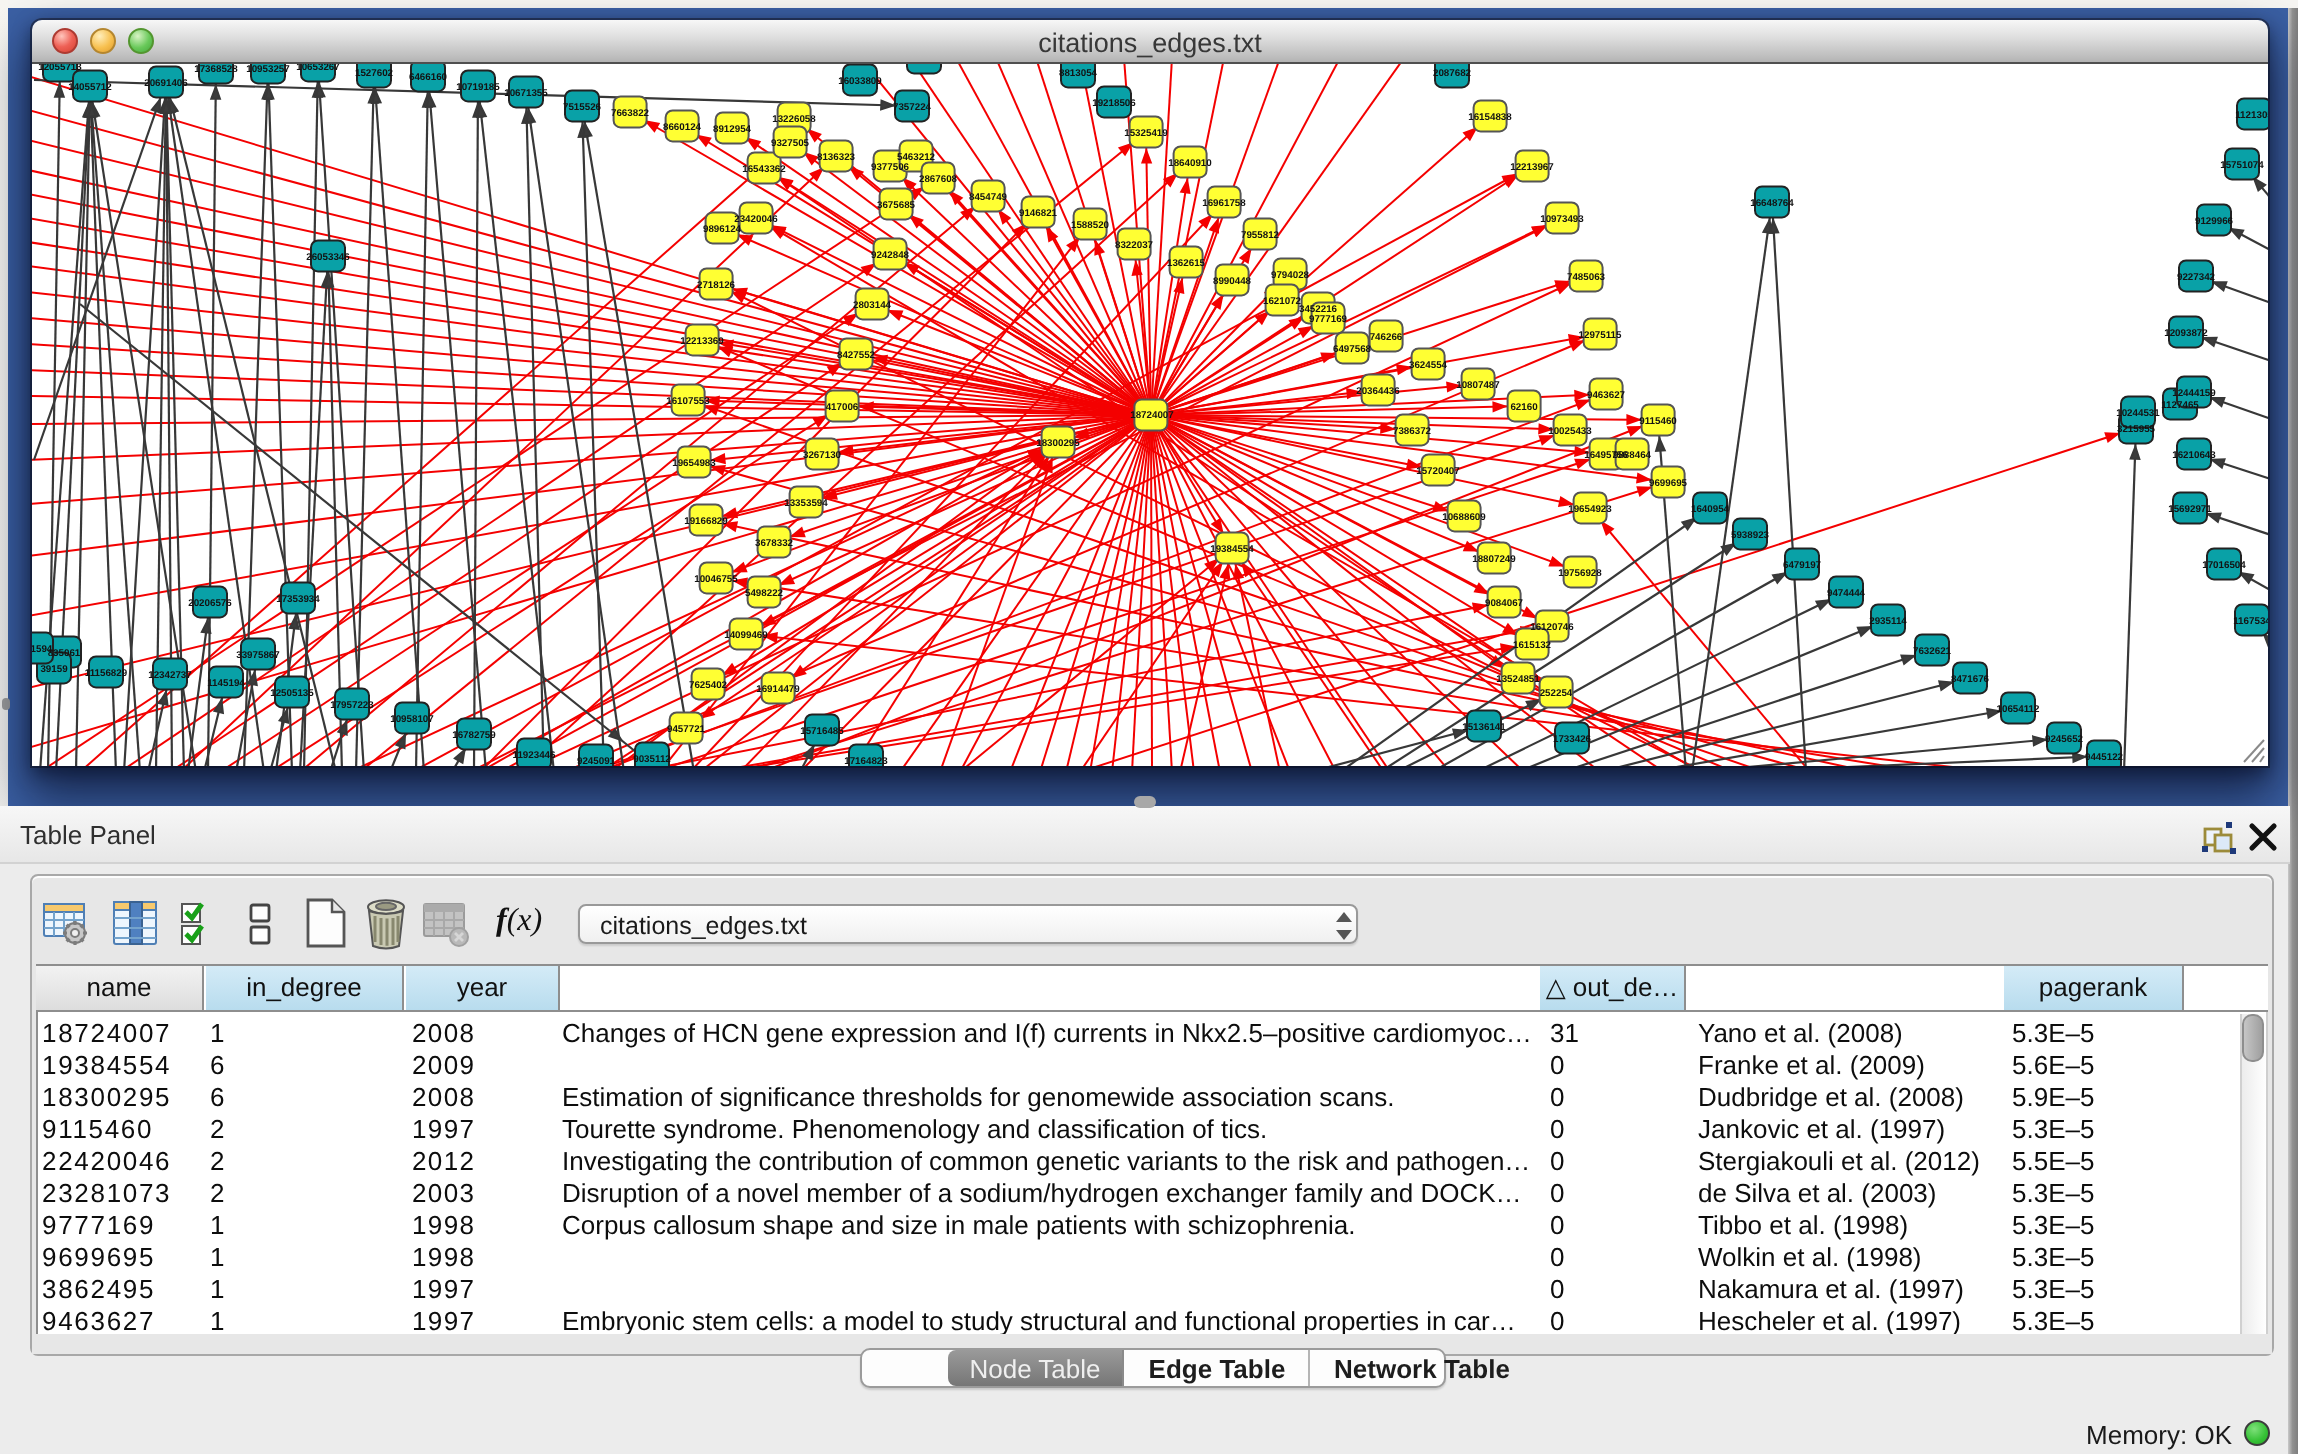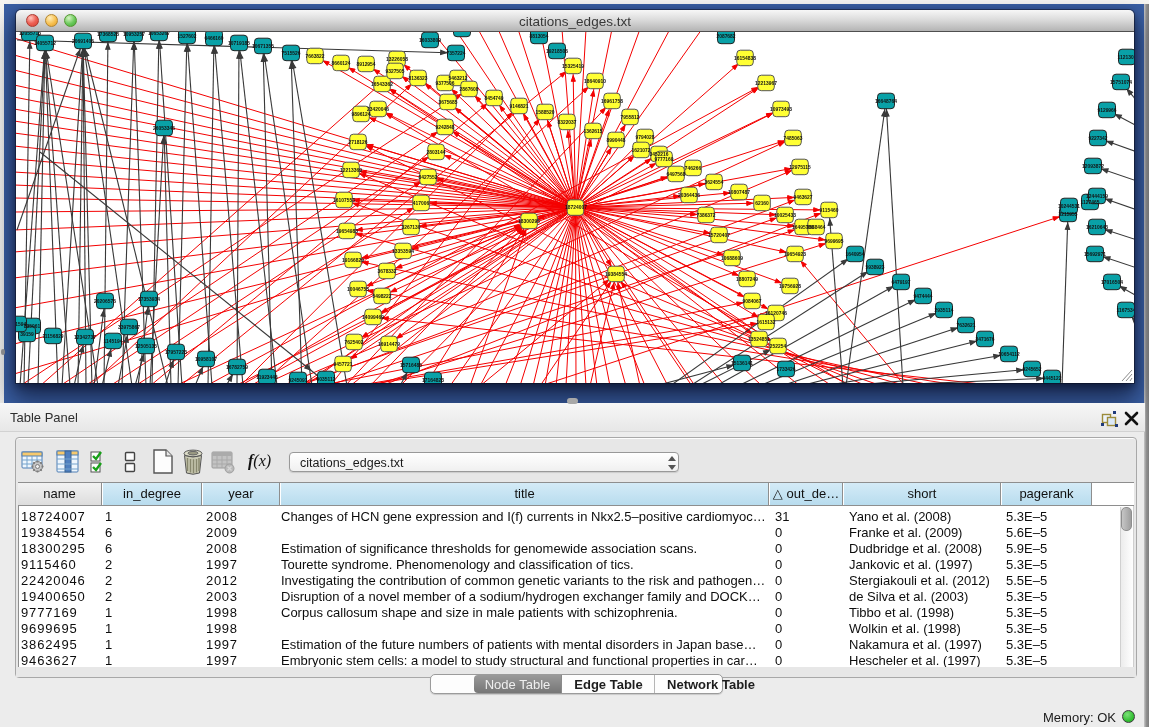--- a/index.html
+++ b/index.html
@@ -864,23 +864,21 @@
   <svg class="icon" style="left:377px;top:3px" width="10" height="14" viewBox="0 0 10 14">
     <polygon points="5,0 9,5 1,5" fill="#555"></polygon>
       <polygon points="5,14 9,9 1,9" fill="#555"></polygon>
   </svg>
 </div>
 <div id="table" class="abs"></div>
 <div id="thead" class="abs">
   <div class="th thg" style="left:0;width:84px">name</div>
   <div class="th" style="left:85px;width:99px">in_degree</div>
   <div class="th" style="left:185px;width:77px">year</div>
-  <div class="th" style="left:263px;width:488px">title</div>
   <div class="th" style="left:752px;width:73px">△ out_de…</div>
-  <div class="th" style="left:826px;width:157px">short</div>
   <div class="th" style="left:984px;width:90px">pagerank</div>
 </div>
 <div class="row abs" style="left:0;top:508px;width:1149px">
 <span class="c" style="left:21px;letter-spacing:0.85px">18724007</span>
 <span class="c" style="left:105px">1</span>
 <span class="c" style="left:206px;letter-spacing:0.7px">2008</span>
 <span class="c" style="left:281px">Changes of HCN gene expression and I(f) currents in Nkx2.5–positive cardiomyoc…</span>
 <span class="c" style="left:775px">31</span>
 <span class="c" style="left:849px">Yano et al. (2008)</span>
 <span class="c" style="left:1006px">5.3E–5</span>
@@ -914,21 +912,21 @@
 <div class="row abs" style="left:0;top:572px;width:1149px">
 <span class="c" style="left:21px;letter-spacing:0.85px">22420046</span>
 <span class="c" style="left:105px">2</span>
 <span class="c" style="left:206px;letter-spacing:0.7px">2012</span>
 <span class="c" style="left:281px">Investigating the contribution of common genetic variants to the risk and pathogen…</span>
 <span class="c" style="left:775px">0</span>
 <span class="c" style="left:849px">Stergiakouli et al. (2012)</span>
 <span class="c" style="left:1006px">5.5E–5</span>
 </div>
 <div class="row abs" style="left:0;top:588px;width:1149px">
-<span class="c" style="left:21px;letter-spacing:0.85px">19400650</span>
+<span class="c" style="left:21px;letter-spacing:0.85px">23281073</span>
 <span class="c" style="left:105px">2</span>
 <span class="c" style="left:206px;letter-spacing:0.7px">2003</span>
 <span class="c" style="left:281px">Disruption of a novel member of a sodium/hydrogen exchanger family and DOCK…</span>
 <span class="c" style="left:775px">0</span>
 <span class="c" style="left:849px">de Silva et al. (2003)</span>
 <span class="c" style="left:1006px">5.3E–5</span>
 </div>
 <div class="row abs" style="left:0;top:604px;width:1149px">
 <span class="c" style="left:21px;letter-spacing:0.85px">9777169</span>
 <span class="c" style="left:105px">1</span>
@@ -943,21 +941,20 @@
 <span class="c" style="left:105px">1</span>
 <span class="c" style="left:206px;letter-spacing:0.7px">1998</span>
 <span class="c" style="left:775px">0</span>
 <span class="c" style="left:849px">Wolkin et al. (1998)</span>
 <span class="c" style="left:1006px">5.3E–5</span>
 </div>
 <div class="row abs" style="left:0;top:636px;width:1149px">
 <span class="c" style="left:21px;letter-spacing:0.85px">3862495</span>
 <span class="c" style="left:105px">1</span>
 <span class="c" style="left:206px;letter-spacing:0.7px">1997</span>
-<span class="c" style="left:281px">Estimation of the future numbers of patients with mental disorders in Japan base…</span>
 <span class="c" style="left:775px">0</span>
 <span class="c" style="left:849px">Nakamura et al. (1997)</span>
 <span class="c" style="left:1006px">5.3E–5</span>
 </div>
 <div class="row abs" style="left:0;top:652px;width:1149px">
 <span class="c" style="left:21px;letter-spacing:0.85px">9463627</span>
 <span class="c" style="left:105px">1</span>
 <span class="c" style="left:206px;letter-spacing:0.7px">1997</span>
 <span class="c" style="left:281px">Embryonic stem cells: a model to study structural and functional properties in car…</span>
 <span class="c" style="left:775px">0</span>

